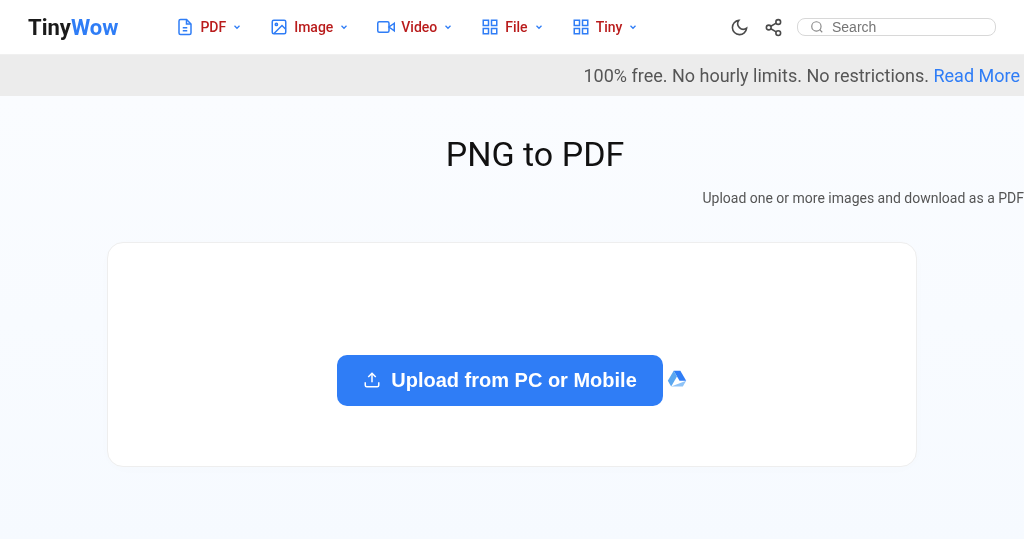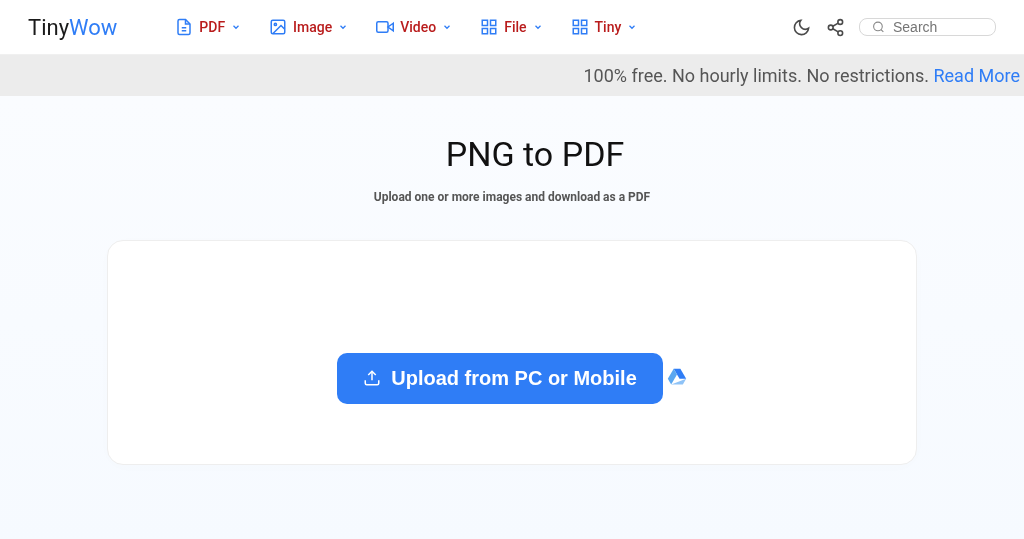--- a/index.html
+++ b/index.html
@@ -12,21 +12,21 @@
     }
     .header {
       display: flex;
       align-items: center;
       padding: 12px 28px;
       border-bottom: 1px solid #f0f0f0;
       background: #fff;
     }
     .logo {
       font-size: 22px;
-      font-weight: 400;
+      font-weight: 700;
       margin-right: 48px;
     }
     .logo-tiny { color: #1a1a1a; }
     .logo-wow { color: #2F7DF6; }
     .nav {
       display: flex;
       gap: 8px;
       flex: 1;
     }
     .nav-item {
@@ -66,21 +66,21 @@
       cursor: pointer;
       color: #4a4a4a;
     }
     .search-box {
       display: flex;
       align-items: center;
       gap: 8px;
       border: 1px solid #d8d8d8;
       border-radius: 8px;
       padding: 0 12px;
-      width: 137px;
+      width: 199px;
     }
     .search-input {
       border: none;
       outline: none;
       font-size: 14px;
       color: #888;
       width: 100%;
       background: transparent;
     }
     .banner {
@@ -101,25 +101,24 @@
     }
     .title {
       text-align: center;
       font-size: 34px;
       font-weight: 400;
       color: #111;
       margin-bottom: 16px;
       padding-left: 46px;
     }
     .subtitle {
-      text-align: center;
-      font-size: 12px;
+      text-align: right;
+      font-size: 14px;
       color: #555;
       margin-bottom: 36px;
-      font-weight: bold;
     }
     .upload-card {
       width: 810px;
       margin: 0 auto;
       background: #fff;
       border: 1px solid #eee;
       border-radius: 16px;
       padding: 100px 0 60px;
       text-align: center;
       box-shadow: 0 2px 20px rgba(0,0,0,0.01);

